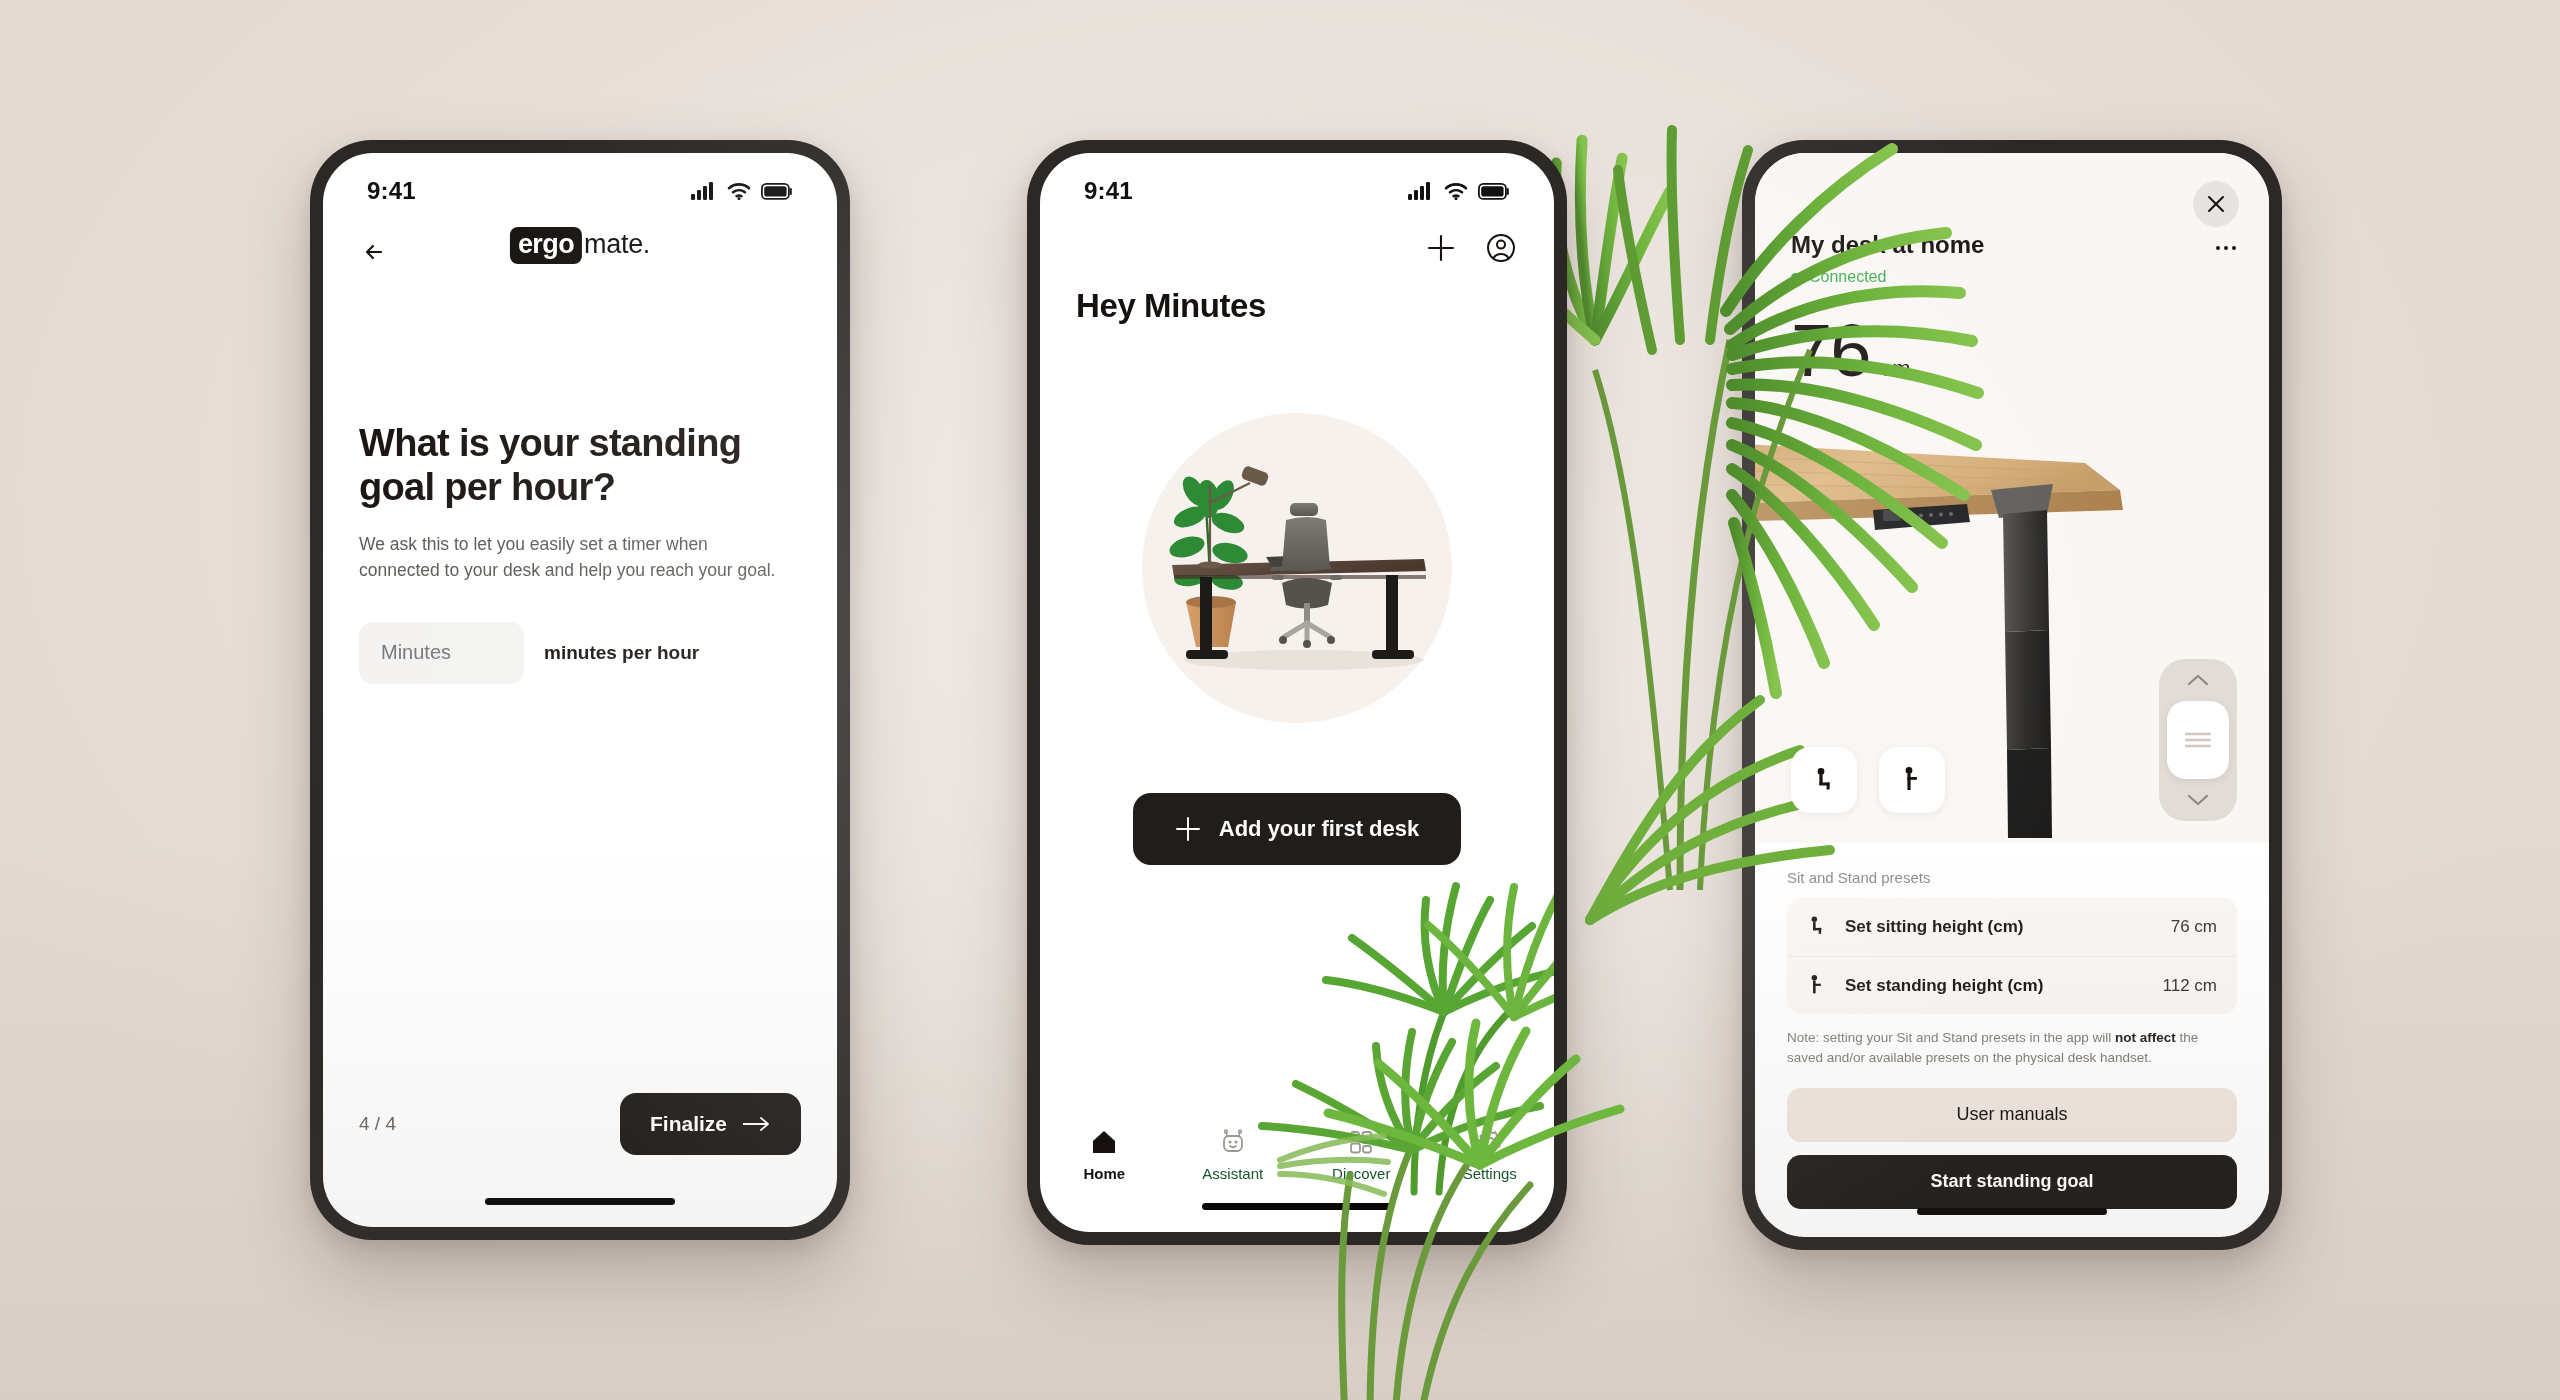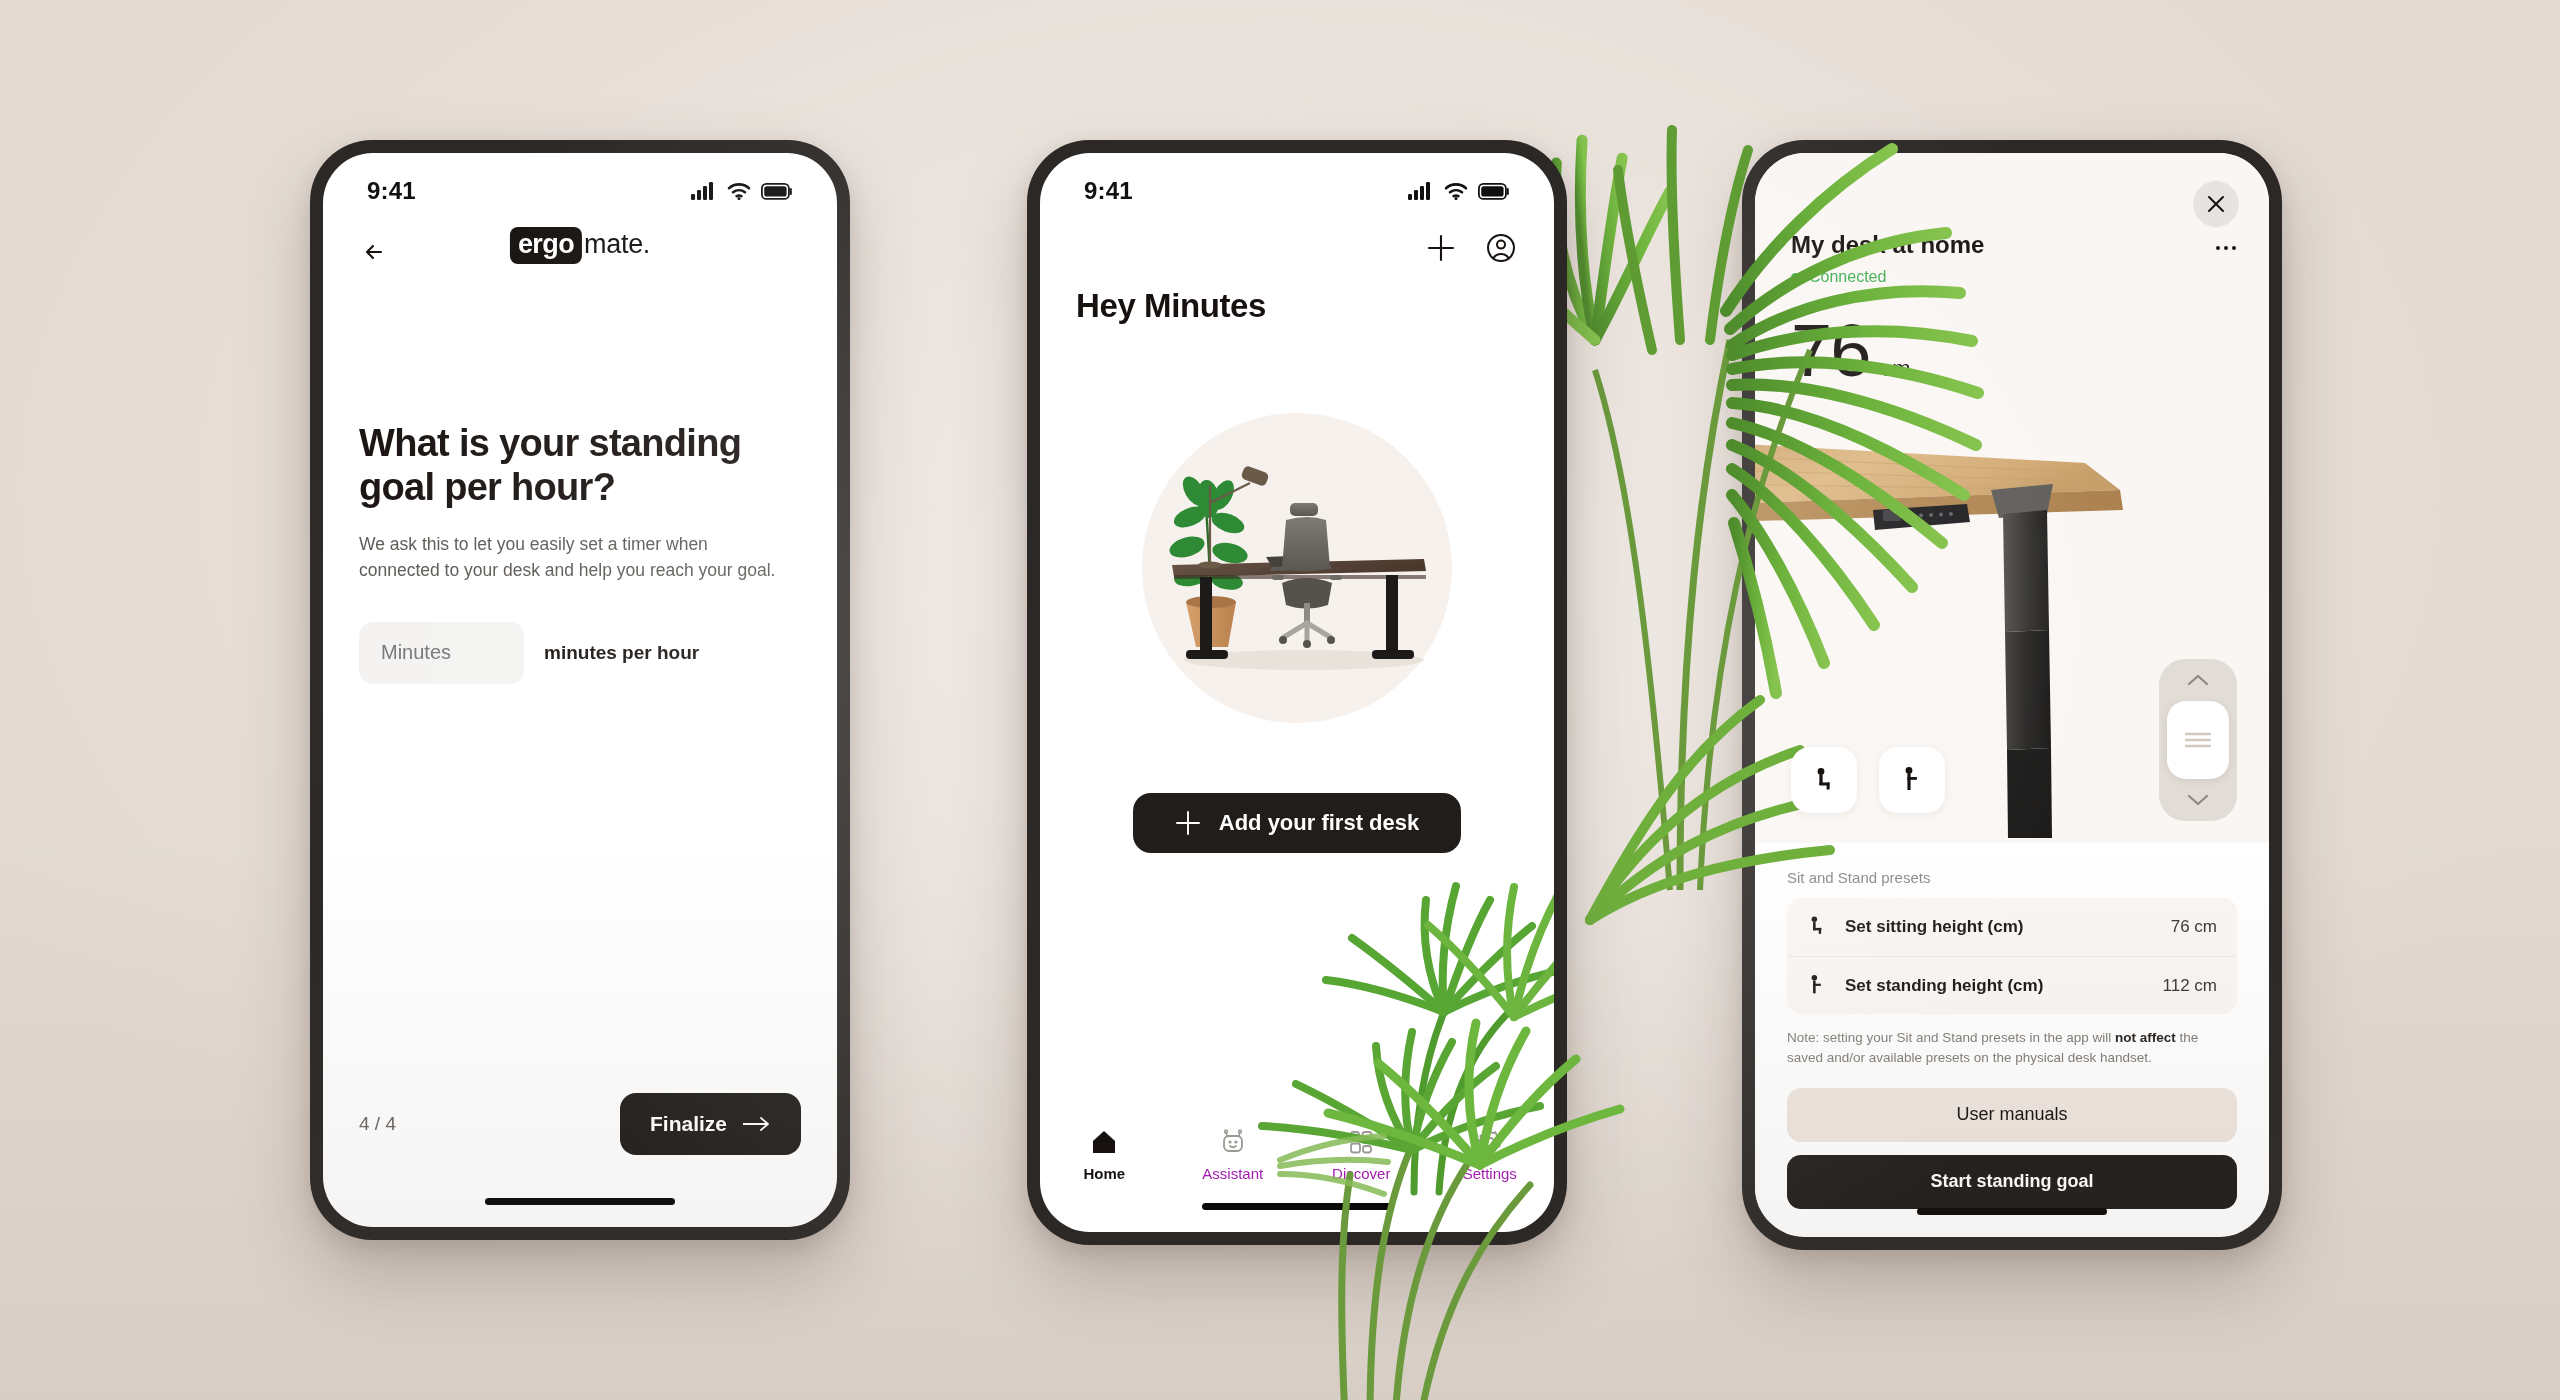--- a/index.html
+++ b/index.html
@@ -124,33 +124,33 @@
   .illus-circle {
     width: 310px; height: 310px; border-radius: 50%;
     background: #f6f1ec; position: relative;
   }
   .p2-cta-wrap {
     position: absolute; top: 640px; left: 0; right: 0;
     display: flex; justify-content: center;
   }
   .btn-cta {
     background: #211d1a; color: #fff; border: none; border-radius: 18px;
-    height: 60px; padding: 0 42px; font-size: 22px; font-weight: 600;
+    height: 72px; padding: 0 42px; font-size: 22px; font-weight: 600;
     display: flex; align-items: center; gap: 18px; cursor: pointer;
     font-family: "Liberation Sans", sans-serif;
   }
   .tabbar {
     position: absolute; bottom: 0; left: 0; right: 0; height: 120px;
     display: flex; align-items: flex-start; padding-top: 16px;
   }
   .tab {
     flex: 1; display: flex; flex-direction: column; align-items: center; gap: 9px;
     cursor: pointer;
   }
-  .tab-label { font-size: 15px; color: #a21caf; }
+  .tab-label { font-size: 15px; color: #14532d; }
   .tab.active .tab-label { color: #17120f; font-weight: 700; }
 
   
   .p3-top { background: #faf6f3; position: relative; padding: 0 0 0 0; height: 690px; }
   .p3-close {
     position: absolute; right: 30px; top: 28px; width: 46px; height: 46px;
     border-radius: 50%; background: #e7e3e0; display: flex;
     align-items: center; justify-content: center; cursor: pointer; z-index: 5;
   }
   .p3-titlerow {

